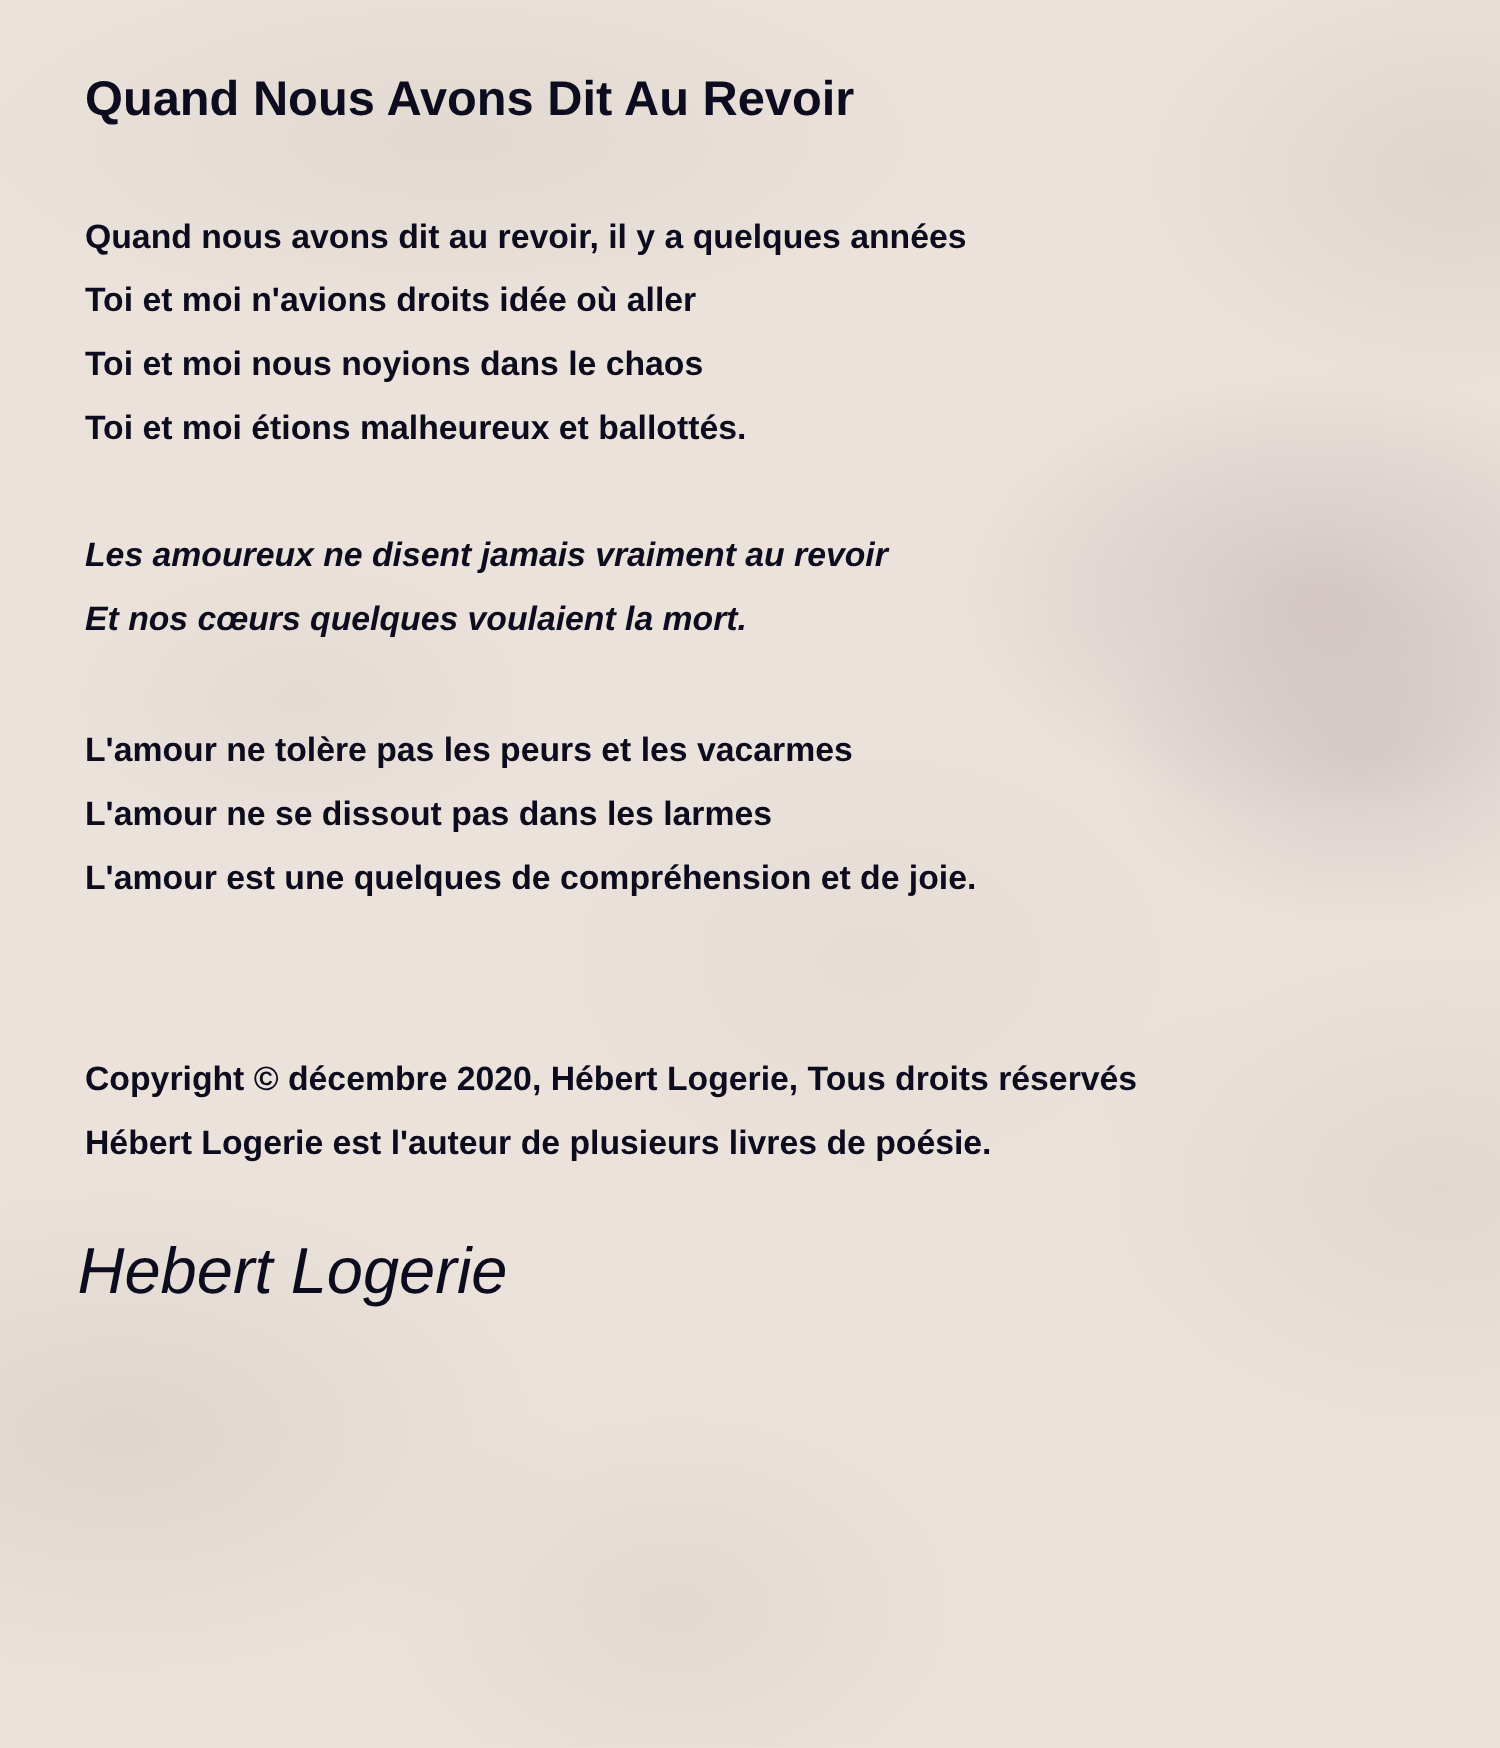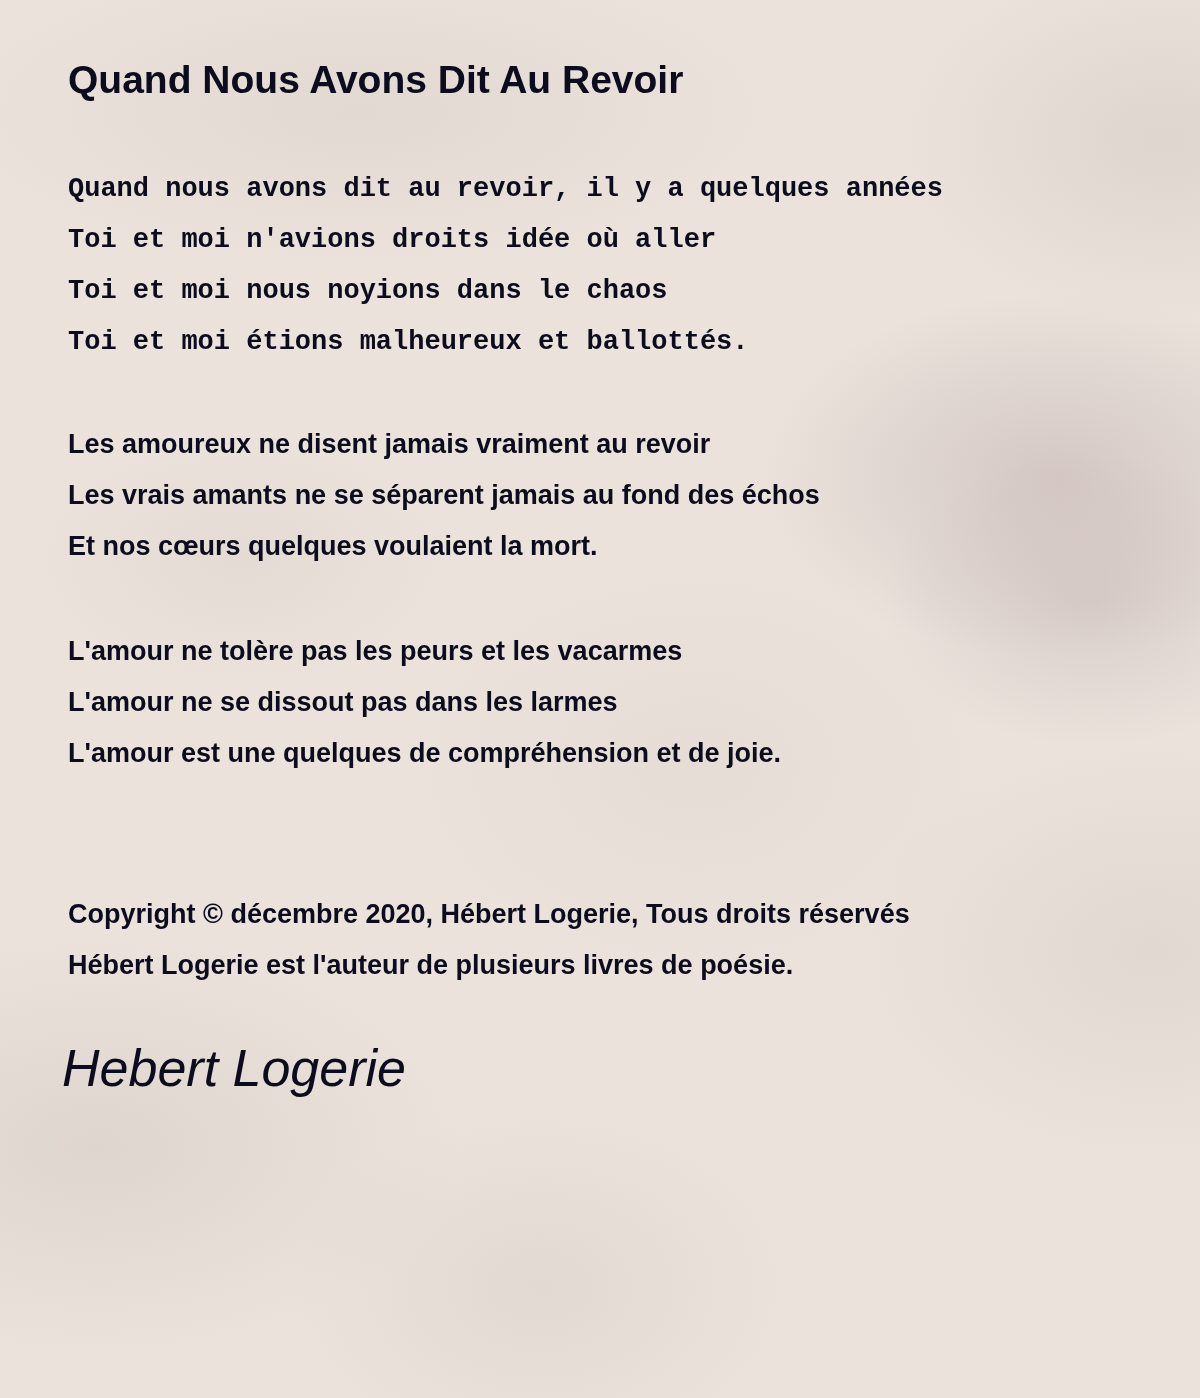--- a/index.html
+++ b/index.html
@@ -35,22 +35,22 @@
     letter-spacing: 0;
   }
   .stanza { margin: 0; }
   .stanza .line,
   .copyright .line {
     font-size: 27px;
     line-height: 51px;
     font-weight: bold;
     white-space: nowrap;
   }
-  .stanza-1 { margin-top: 62px; font-family: Liberation Mono, monospace; }
-  .stanza-2 { margin-top: 51px; }
+  .stanza-1 { margin-top: 62px; }
+  .stanza-2 { margin-top: 51px; font-style: italic; }
   .stanza-3 { margin-top: 54px; }
   .stanza-4 { margin-top: 54px; }
   .copyright { margin-top: 110px; }
   .signature {
     margin-top: 53px;
     margin-left: -6px;
     font-size: 52px;
     line-height: 48px;
     font-style: italic;
     font-weight: normal;
@@ -65,21 +65,20 @@
 
   <div class="stanza stanza-1">
     <div class="line">Quand nous avons dit au revoir, il y a quelques années</div>
     <div class="line">Toi et moi n'avions droits idée où aller</div>
     <div class="line">Toi et moi nous noyions dans le chaos</div>
     <div class="line">Toi et moi étions malheureux et ballottés.</div>
   </div>
 
   <div class="stanza stanza-2">
     <div class="line">Les amoureux ne disent jamais vraiment au revoir</div>
-    <div class="line">Les vrais amants ne se séparent jamais au fond des échos</div>
     <div class="line">Et nos cœurs quelques voulaient la mort.</div>
   </div>
 
   <div class="stanza stanza-3">
     <div class="line">L'amour ne tolère pas les peurs et les vacarmes</div>
     <div class="line">L'amour ne se dissout pas dans les larmes</div>
     <div class="line">L'amour est une quelques de compréhension et de joie.</div>
   </div>
 
 

